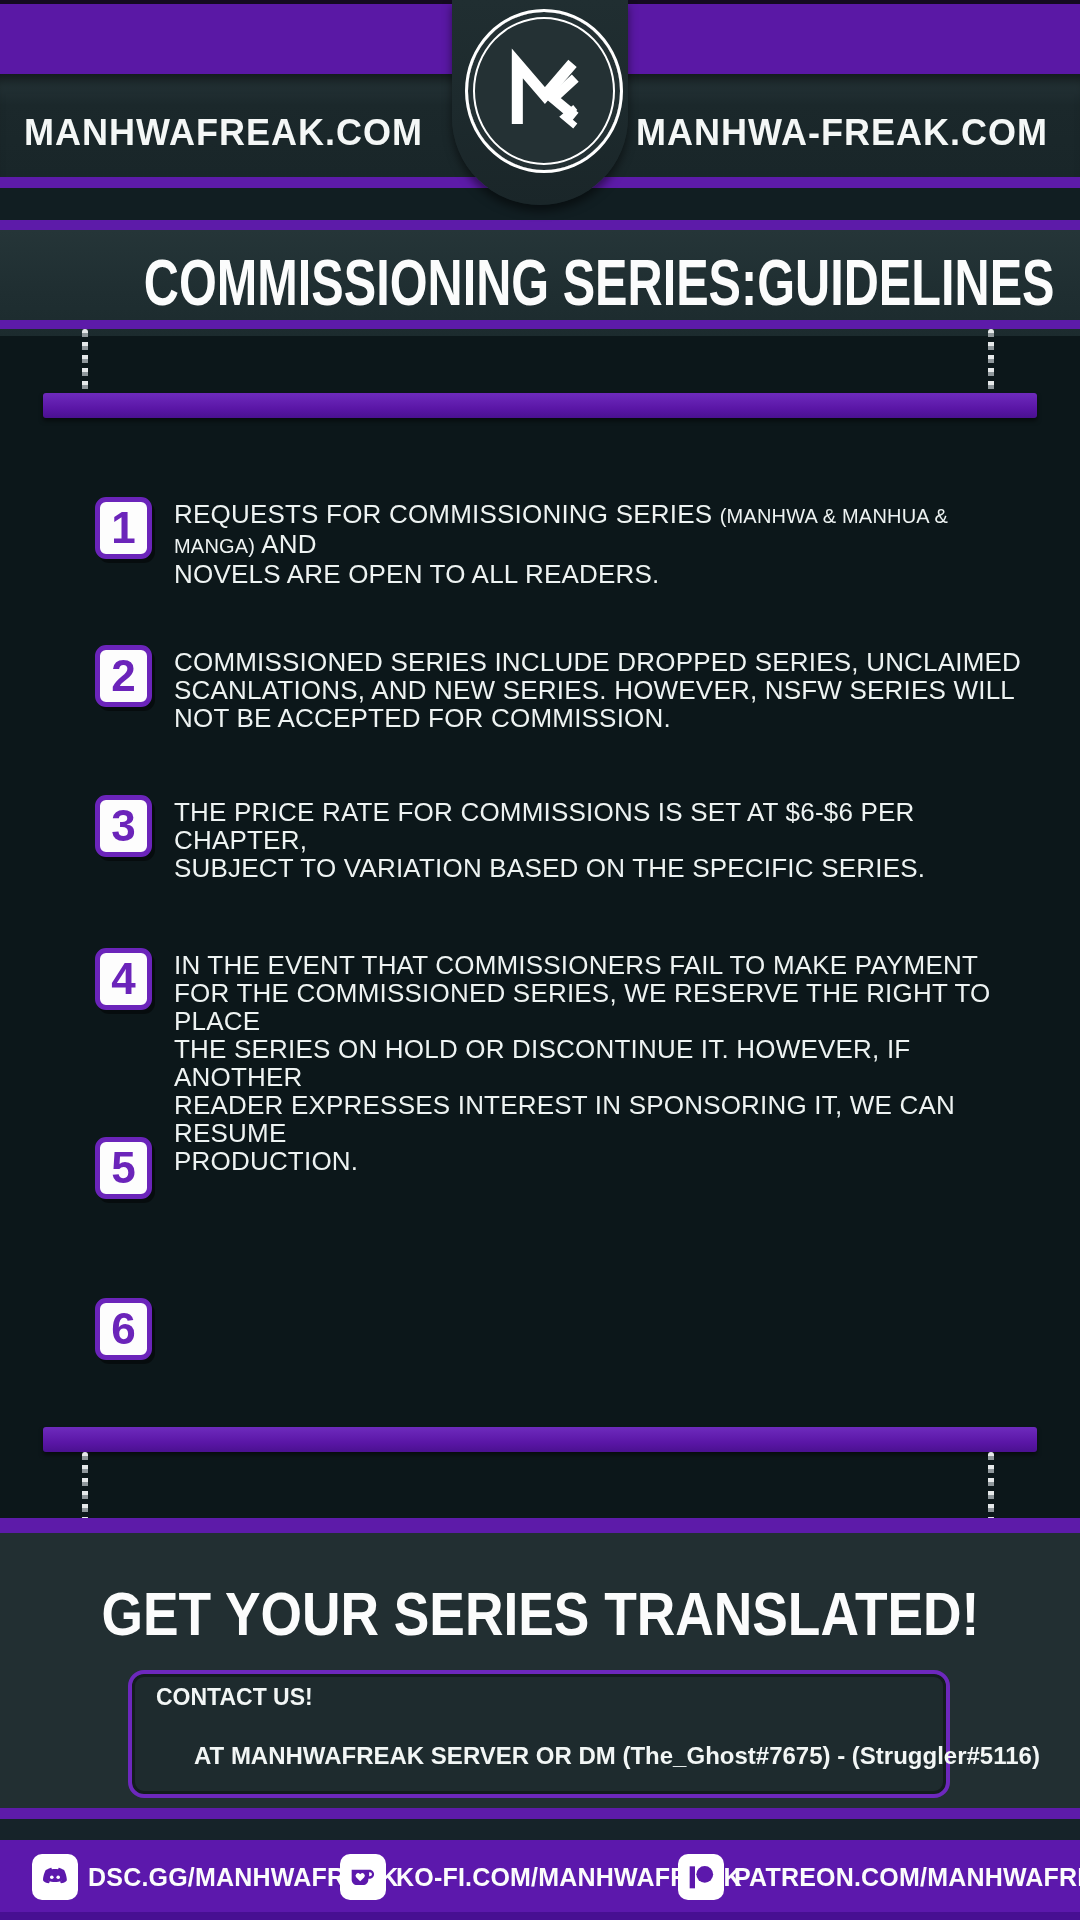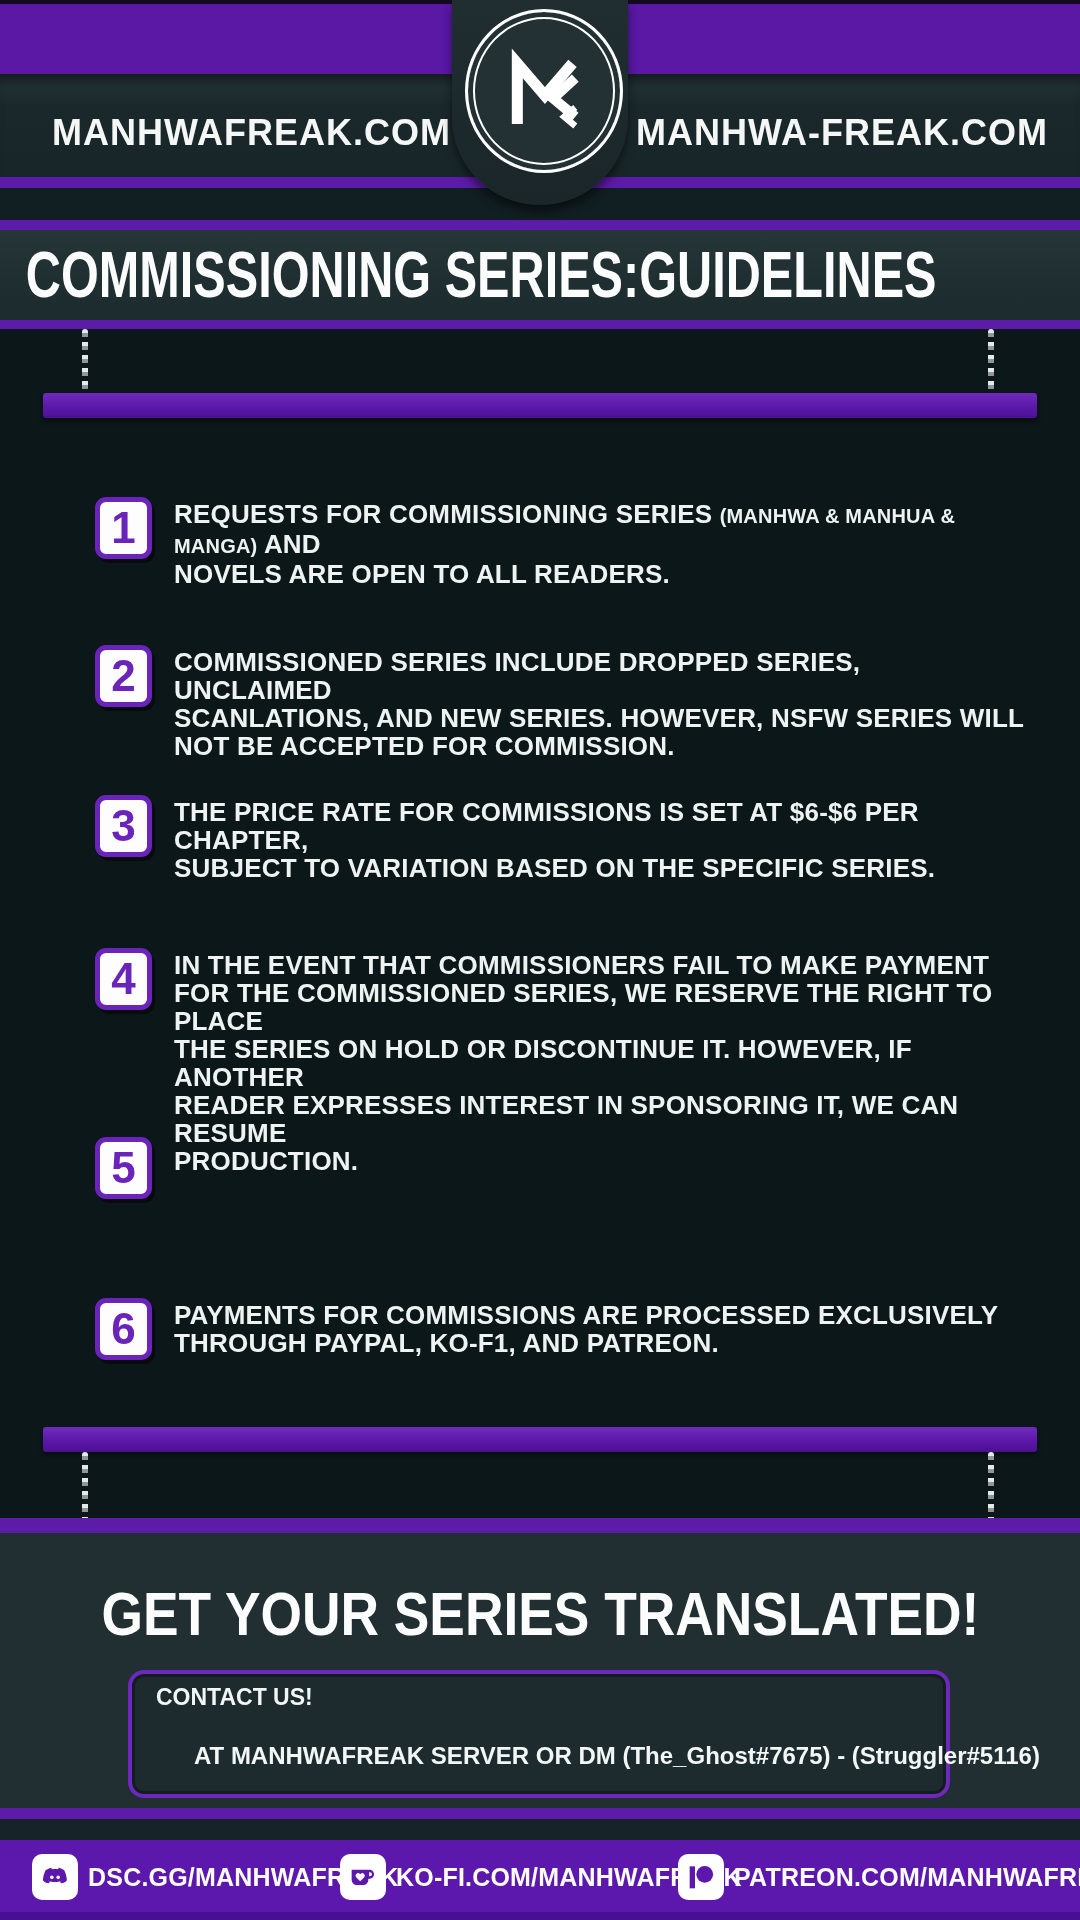--- a/index.html
+++ b/index.html
@@ -9,29 +9,29 @@
     font-family:"Liberation Sans","DejaVu Sans",sans-serif;
     -webkit-font-smoothing:antialiased;
   }
   
   .top-line{position:absolute;left:0;top:0;width:100%;height:4px;background:#140a20;}
   .header-purple{position:absolute;left:0;top:4px;width:100%;height:70px;background:#5a18a5;}
   .header-band{position:absolute;left:0;top:74px;width:100%;height:103px;
     background:linear-gradient(#27363a,#1b282b 30%,#192629);
     box-shadow:inset 0 14px 12px -8px rgba(0,0,0,.55);}
   .domain{position:absolute;top:112px;color:#f4f7f6;font-weight:bold;font-size:36px;letter-spacing:1px;white-space:nowrap;}
-  .domain-left{left:52px;}
+  .domain-left{left:24px;}
   .domain-right{right:32px;}
   .stripe{position:absolute;left:0;width:100%;background:#5d1ba9;}
   .stripe-a{top:177px;height:11px;}
   .gap-band{position:absolute;left:0;top:188px;width:100%;height:32px;background:#111e22;}
   .stripe-b{top:220px;height:10px;}
-  .title-band{position:absolute;left:0;top:230px;width:100%;height:90px;
+  .title-band{position:absolute;left:0;top:230px;width:100%;height:106px;
     background:linear-gradient(#253538,#1f2e31 60%,#1c2b2e);
-    display:flex;align-items:center;justify-content:flex-end;}
+    display:flex;align-items:center;justify-content:flex-start;}
   .title-band .big-title{
     color:#fbfcfc;font-weight:bold;font-size:64px;letter-spacing:0px;white-space:nowrap;
     transform:scaleX(.76);transform-origin:50% 50%;}
   .stripe-c{top:320px;height:9px;}
   
   .logo-plate{position:absolute;left:452px;top:0;width:176px;height:205px;
     background:linear-gradient(#202e31,#1a2629);border-radius:0 0 88px 88px;
     box-shadow:0 6px 10px rgba(0,0,0,.5);}
   .logo-circle{position:absolute;left:465px;top:9px;width:152px;height:158px;border-radius:50%;
     background:#243134;border:3px solid #ffffff;
@@ -49,21 +49,21 @@
     background:linear-gradient(#6e2bbd,#5a16a6 62%,#4a1190);box-shadow:0 3px 4px rgba(0,0,0,.5);}
   .sign-bar-top{top:393px;}
   .sign-bar-bottom{top:1427px;}
   
   .item{position:absolute;left:95px;width:930px;display:flex;gap:22px;}
   .item-1{top:497px;} .item-2{top:645px;} .item-3{top:795px;}
   .item-4{top:948px;} .item-5{top:1137px;} .item-6{top:1298px;}
   .badge{flex:0 0 auto;width:47px;height:52px;background:#fdfdfd;border:5px solid #6b24ba;border-radius:11px;
     display:flex;align-items:center;justify-content:center;box-shadow:3px 4px 0 rgba(0,0,0,.45);}
   .badge span{color:#6b24ba;font-weight:bold;font-size:44px;line-height:1;}
-  .item-text{margin:3px 0 0 0;color:#eef3f2;font-weight:bold;font-size:26px;line-height:28px;
+  .item-text{margin:3px 0 0 0;color:#eef3f2;font-weight:normal;font-size:26px;line-height:28px;
     white-space:pre-line;letter-spacing:.2px;}
   .item-text .small{font-size:20px;}
   
   .stripe-d{top:1518px;height:15px;}
   .outro-band{position:absolute;left:0;top:1533px;width:100%;height:275px;background:#222f32;}
   .headline{position:absolute;left:0;top:1578px;width:100%;text-align:center;
     color:#fbfcfc;font-weight:bold;font-size:62px;white-space:nowrap;}
   .headline>span{display:inline-block;transform:scaleX(.86);transform-origin:50% 50%;}
   .contact-box{position:absolute;left:128px;top:1670px;width:814px;height:120px;
     border:4px solid #6d28bd;border-radius:16px;background:#1e2b2e;
@@ -150,22 +150,20 @@
       </div>
       <div class="item item-5">
         <div class="badge">
           <span>5</span>
         </div>
       </div>
       <div class="item item-6">
         <div class="badge">
           <span>6</span>
         </div>
-        <p class="item-text"><span>PAYMENTS FOR COMMISSIONS ARE PROCESSED EXCLUSIVELY
-THROUGH PAYPAL, KO-F1, AND PATREON.</span><span class="small"></span><span></span></p>
       </div>
     </div>
 
   <div class="sign-bar sign-bar-bottom"></div>
   <div class="chain chain-bl"></div>
   <div class="chain chain-br"></div>
   <div class="stripe stripe-d"></div>
 
   <div class="outro-band"></div>
   <div class="headline">

